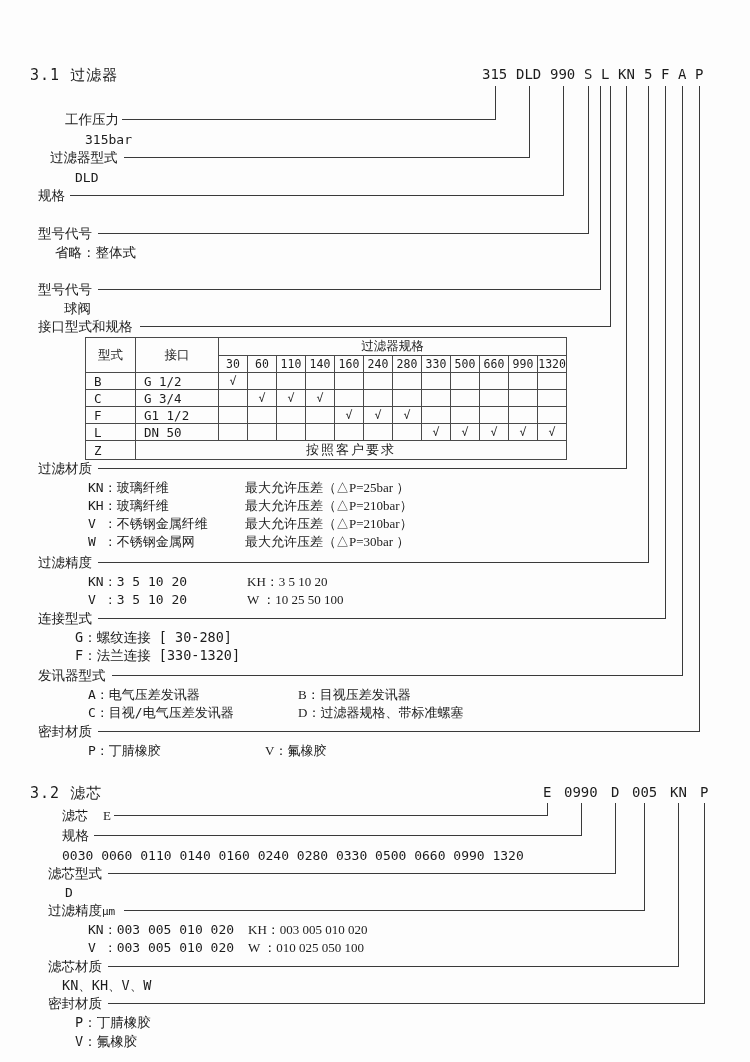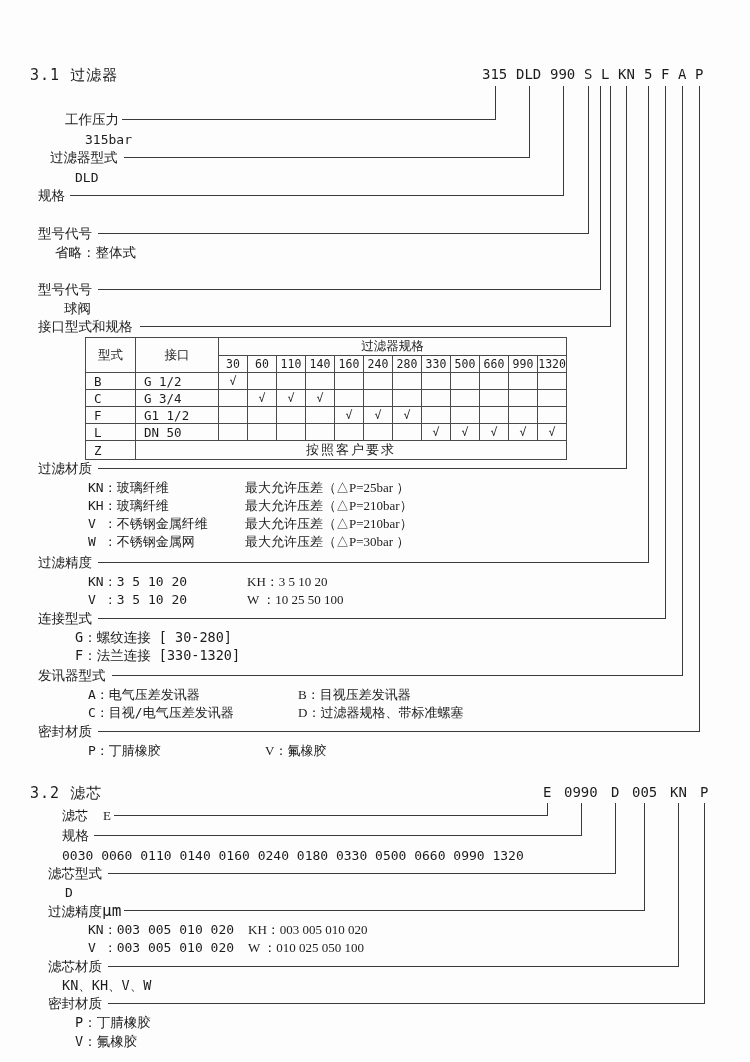--- a/index.html
+++ b/index.html
@@ -265,27 +265,27 @@
       <span class="code-seg" style="left: 670px;">KN</span>
       <span class="code-seg" style="left: 700px;">P</span>
     </div>
 
   <div class="row" style="left:62px;top:807px">
     <span>滤芯</span>
     <span class="at" style="left:41px">E</span>
   </div>
 
   <div class="abs lbl" style="left:62px;top:827px">规格</div>
-  <div class="abs mono" style="left:62px;top:847px">0030 0060 0110 0140 0160 0240 0180 0330 0500 0660 0990 1320</div>
+  <div class="abs mono" style="left:62px;top:847px">0030 0060 0110 0140 0160 0240 0280 0330 0500 0660 0990 1320</div>
 
   <div class="abs lbl" style="left:48px;top:865px">滤芯型式</div>
   <div class="abs mono" style="left:65px;top:884px">D</div>
 
   <div class="abs lbl" style="left:48px;top:902px">
-    <span>过滤精度</span><span style="font-size:16px">μm</span>
+    <span>过滤精度</span><span style="font-size:11px">μm</span>
   </div>
   <div class="row" style="left:88px;top:921px">
     <span>KN：003 005 010 020</span>
     <span class="at" style="left:160px">KH：003 005 010 020</span>
   </div>
   <div class="row" style="left:88px;top:939px">
     <span>V ：003 005 010 020</span>
     <span class="at" style="left:160px">W ：010 025 050 100</span>
   </div>
 

